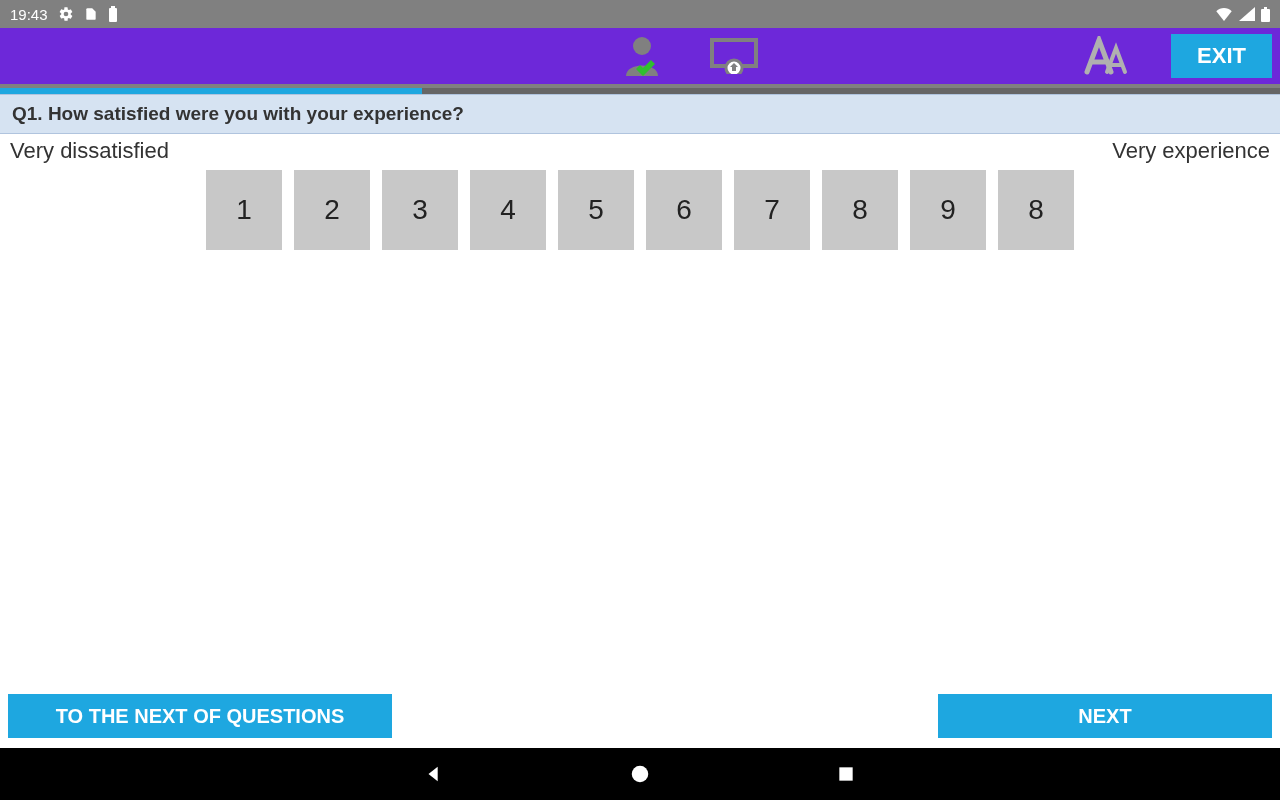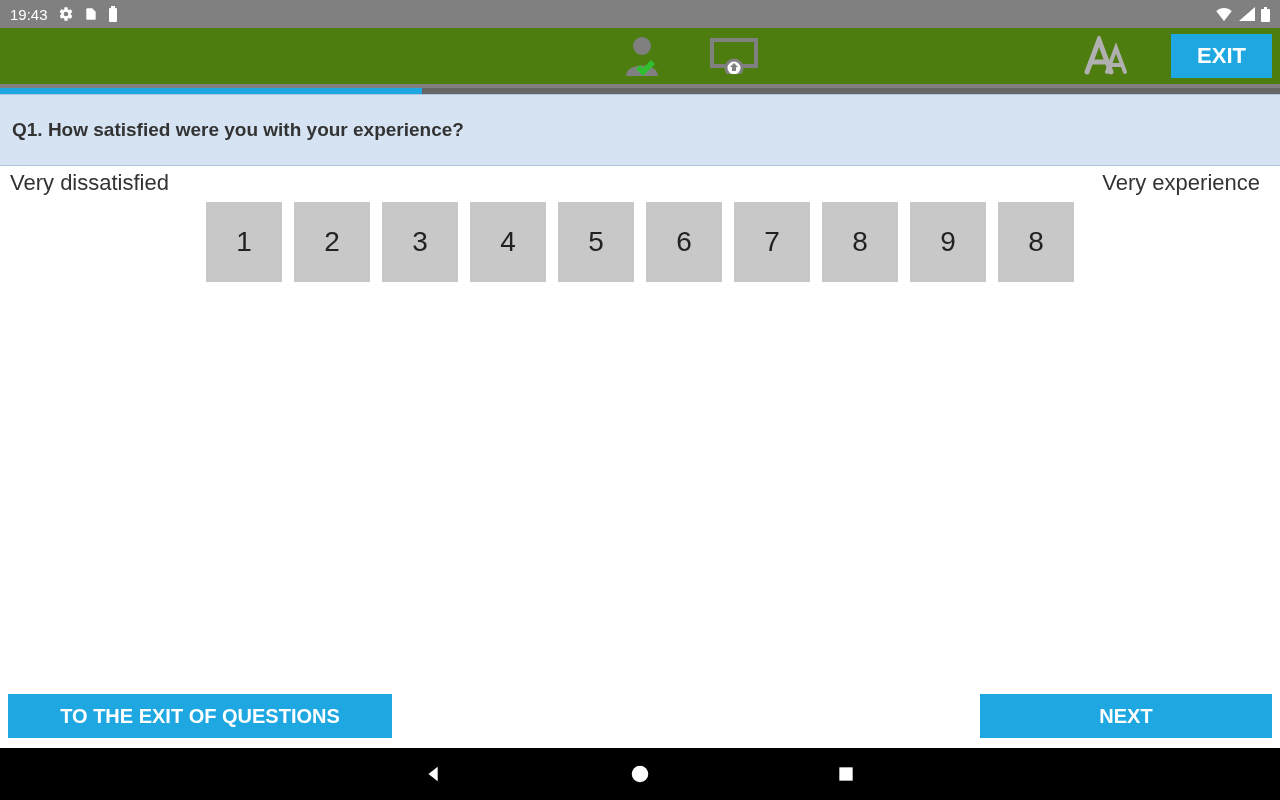--- a/index.html
+++ b/index.html
@@ -6,49 +6,49 @@
   html, body { width: 1280px; height: 800px; font-family: Arial, Helvetica, sans-serif; background: #fff; overflow: hidden; }
   .screen { width: 1280px; height: 800px; display: flex; flex-direction: column; }
 
   
   .status-bar { height: 28px; background: #808080; color: #fff; display: flex; align-items: center; justify-content: space-between; padding: 0 10px; font-size: 15px; }
   .status-left { display: flex; align-items: center; gap: 10px; }
   .status-right { display: flex; align-items: center; gap: 6px; }
   .status-gear, .status-doc, .status-batt, .status-wifi, .status-signal, .status-batt-r { display: inline-flex; }
 
   
-  .app-header { height: 60px; background: #4d7c0f; border-bottom: 4px solid #808080; display: flex; align-items: center; justify-content: flex-end; padding: 0 8px 0 0; gap: 32px; position: relative; }
+  .app-header { height: 60px; background: #6d28d9; border-bottom: 4px solid #808080; display: flex; align-items: center; justify-content: flex-end; padding: 0 8px 0 0; gap: 32px; position: relative; }
   .header-icons { display: flex; align-items: center; gap: 46px; position: absolute; left: 50%; transform: translateX(-20px); }
   .person-icon { position: relative; width: 44px; height: 44px; }
   .upload-icon { width: 48px; height: 36px; }
   .font-size-icon { width: 48px; height: 40px; margin-right: 8px; display: flex; align-items: flex-end; }
   .exit-btn { background: #1ea7e0; color: #fff; border: none; height: 44px; padding: 0 26px; font-size: 22px; font-weight: 700; cursor: pointer; }
 
   
   .progress { height: 6px; background: #666; display: flex; }
   .progress-fill { height: 100%; background: #1ea7e0; width: 33%; }
 
   
-  .question-strip { background: #d6e3f2; border-top: 1px solid #b0c4de; border-bottom: 1px solid #b0c4de; padding: 24px 12px; font-size: 19px; color: #333; font-weight: 700; }
+  .question-strip { background: #d6e3f2; border-top: 1px solid #b0c4de; border-bottom: 1px solid #b0c4de; padding: 8px 12px; font-size: 19px; color: #333; font-weight: 700; }
 
   
-  .scale-labels { display: flex; justify-content: space-between; padding: 4px 20px 0 10px; font-size: 22px; color: #333; align-items: flex-end; }
+  .scale-labels { display: flex; justify-content: space-between; padding: 4px 10px 0 10px; font-size: 22px; color: #333; align-items: flex-end; }
 
   
   .ratings { display: flex; justify-content: center; gap: 12px; padding: 6px 0 0 0; }
   .rating-btn { width: 76px; height: 80px; background: #c8c8c8; border: none; font-size: 28px; color: #222; cursor: pointer; }
 
   
   .content-fill { flex: 1; }
 
   
   .bottom-bar { display: flex; justify-content: space-between; padding: 6px 8px 10px 8px; }
   .list-btn, .next-btn { background: #1ea7e0; color: #fff; border: none; height: 44px; font-size: 20px; font-weight: 700; cursor: pointer; }
   .list-btn { width: 384px; }
-  .next-btn { width: 292px; margin-left: 40px; }
+  .next-btn { width: 334px; margin-left: 40px; }
 
   
   .nav-bar { height: 52px; background: #000; display: flex; align-items: center; justify-content: center; gap: 180px; }
   .nav-back, .nav-home, .nav-recent { width: 26px; height: 26px; display: inline-flex; align-items: center; justify-content: center; cursor: pointer; }
 
 </style>
 </head>
 <body>
 
 <div class="screen">
@@ -141,21 +141,21 @@
     <button class="rating-btn">6</button>
     <button class="rating-btn">7</button>
     <button class="rating-btn">8</button>
     <button class="rating-btn">9</button>
     <button class="rating-btn">8</button>
   </div>
 
   <div class="content-fill"></div>
 
   <div class="bottom-bar">
-    <button class="list-btn">TO THE EXIT OF QUESTIONS</button>
+    <button class="list-btn">TO THE NEXT OF QUESTIONS</button>
     <button class="next-btn">NEXT</button>
   </div>
 
   <div class="nav-bar">
     <span class="nav-back">
       <svg width="22" height="22" viewBox="0 0 24 24" fill="#fff">
           <path d="M16 4 L6 12 L16 20 Z"></path>
         </svg>
     </span>
     <span class="nav-home">

